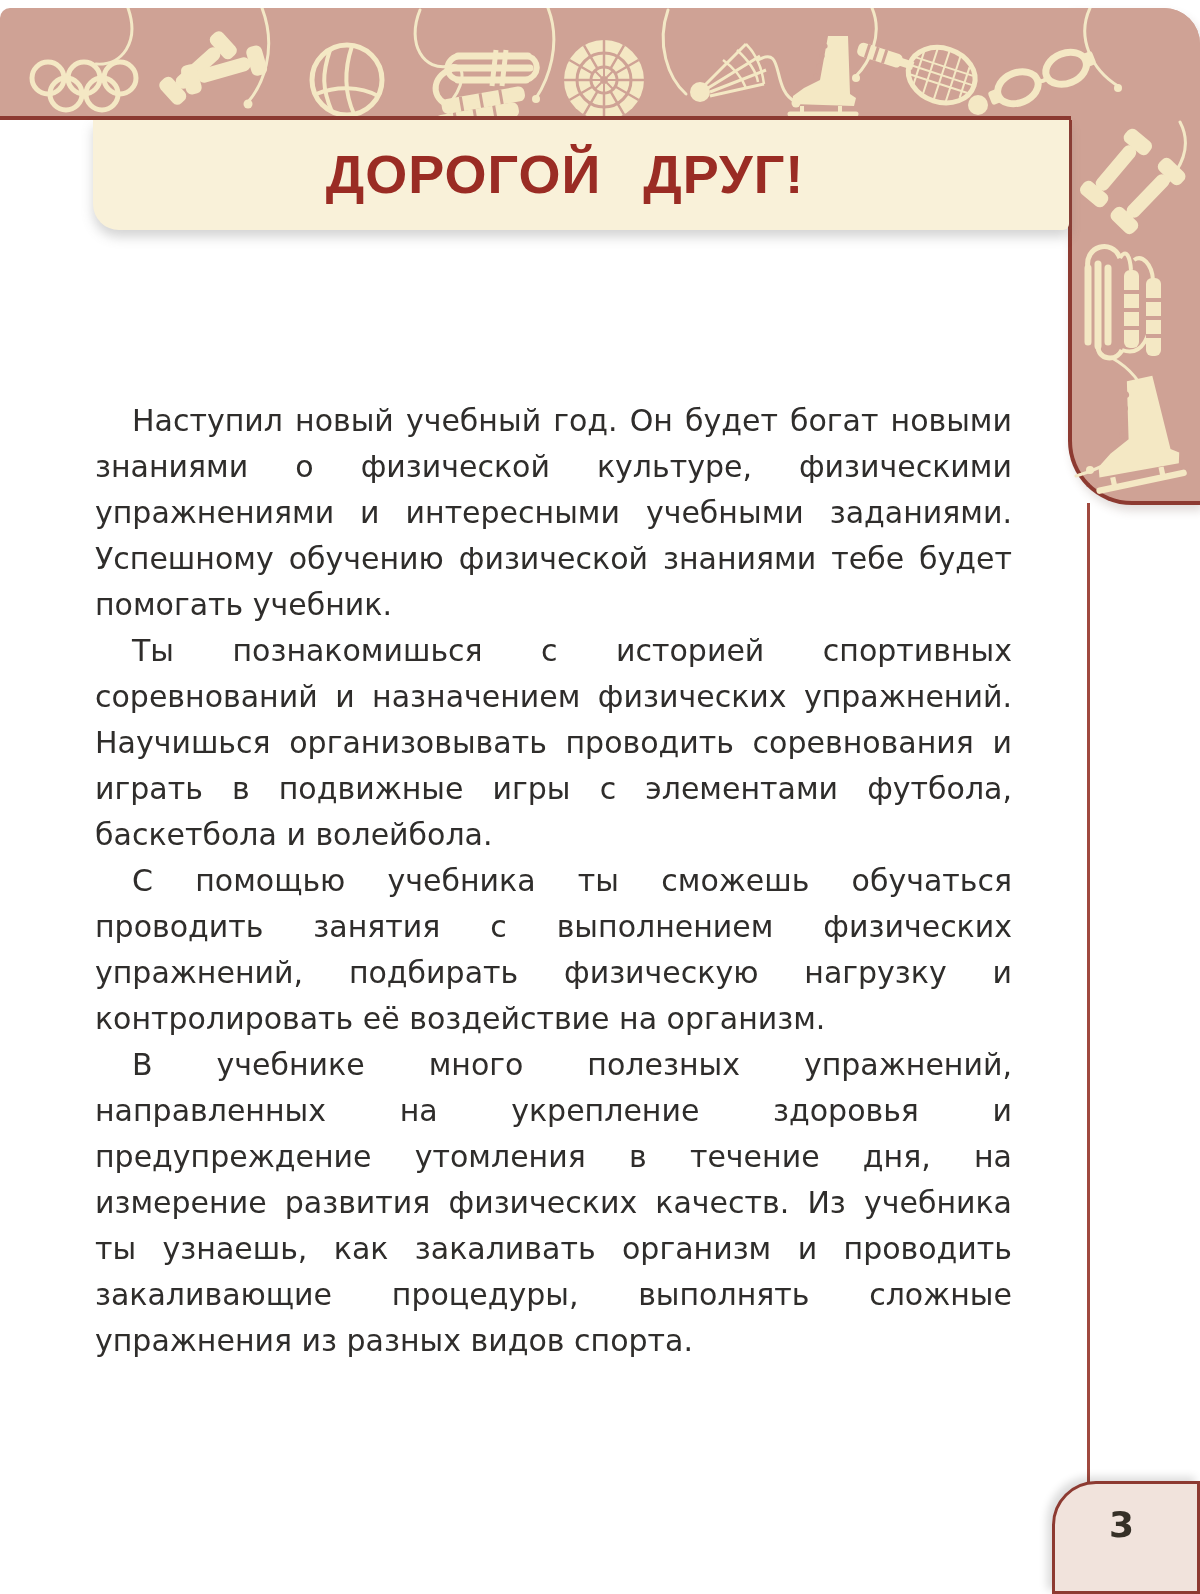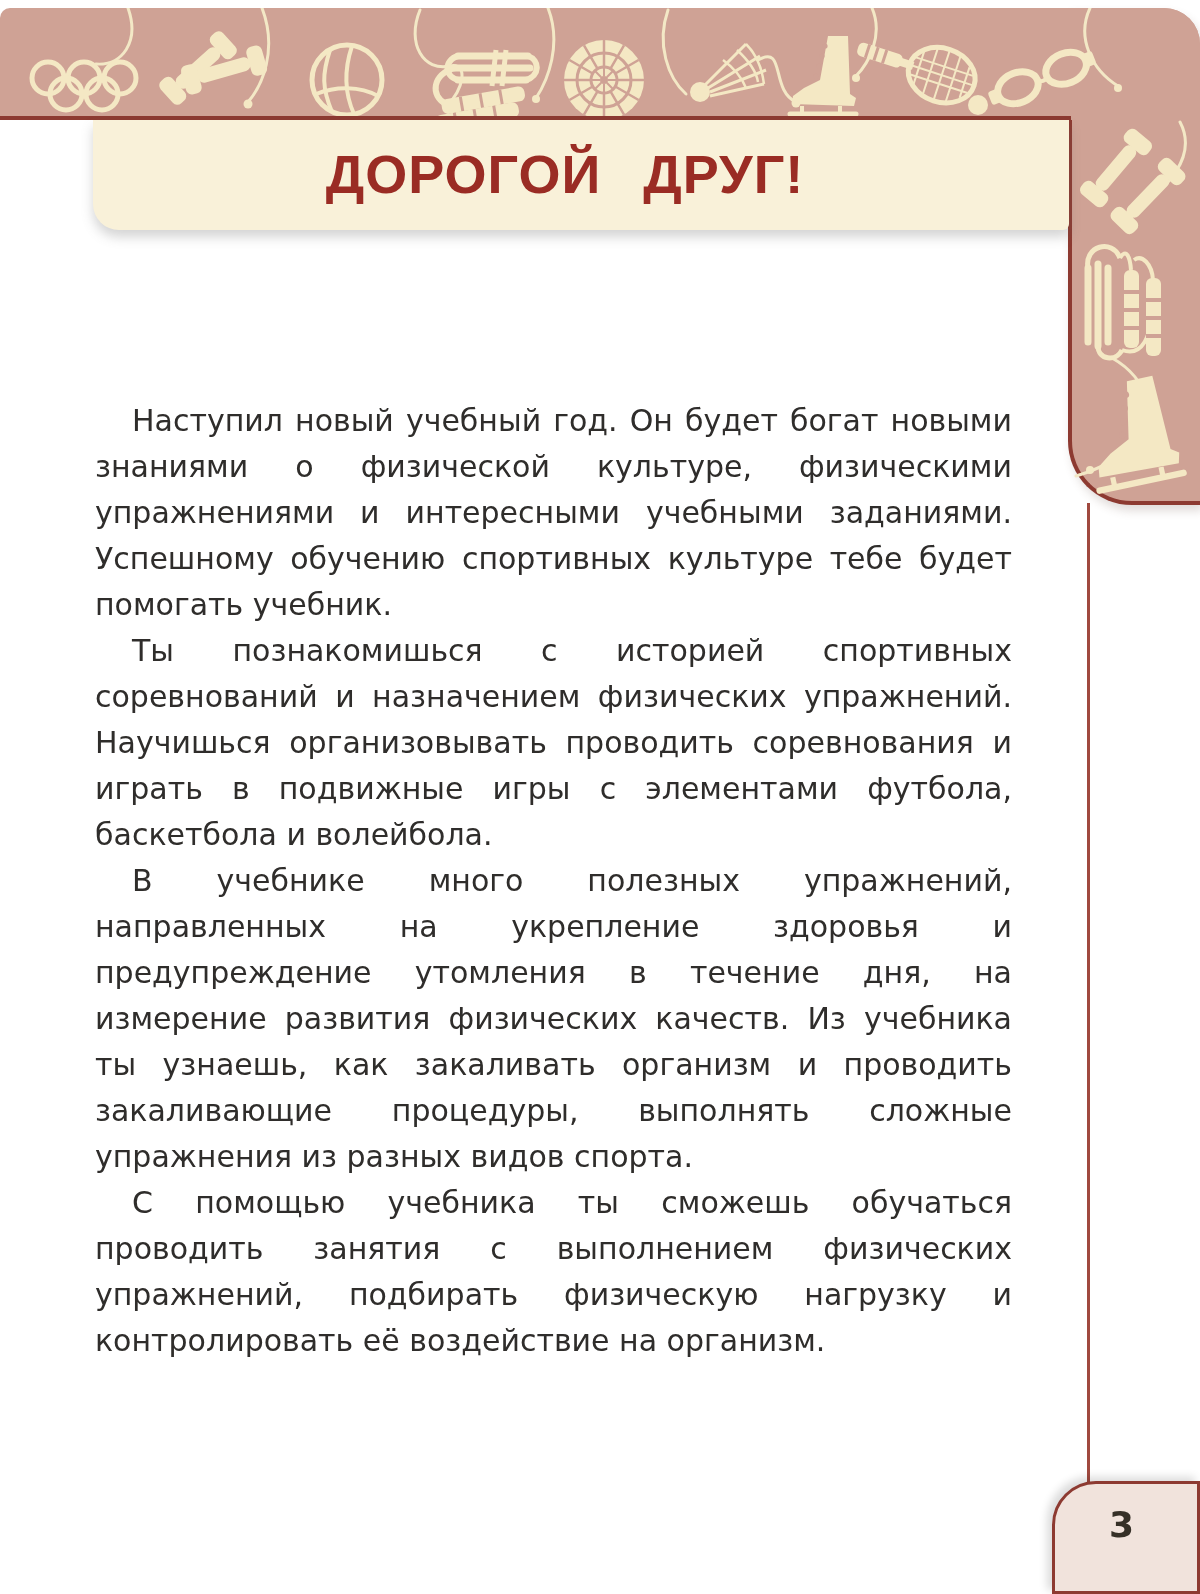--- a/index.html
+++ b/index.html
@@ -206,21 +206,21 @@
   </g>
 </svg>
 
 <div class="title-panel">
   <h1>ДОРОГОЙ ДРУГ!</h1>
 </div>
 
 <div class="vline"></div>
 
 <div class="textblock">
-  <p>Наступил новый учебный год. Он будет богат новыми знаниями о физической культуре, физическими упражнениями и интересными учебными заданиями. Успешному обучению спортивных культуре тебе будет помогать учебник.</p>
+  <p>Наступил новый учебный год. Он будет богат новыми знаниями о физической культуре, физическими упражнениями и интересными учебными заданиями. Успешному обучению физической знаниями тебе будет помогать учебник.</p>
   <p>Ты познакомишься с историей спортивных соревнований и назначением физических упражнений. Научишься организовывать проводить соревнования и играть в подвижные игры с элементами футбола, баскетбола и волейбола.</p>
+  <p>С помощью учебника ты сможешь обучаться проводить занятия с выполнением физических упражнений, подбирать физическую нагрузку и контролировать её воздействие на организм.</p>
   <p>В учебнике много полезных упражнений, направленных на укрепление здоровья и предупреждение утомления в течение дня, на измерение развития физических качеств. Из учебника ты узнаешь, как закаливать организм и проводить закаливающие процедуры, выполнять сложные упражнения из разных видов спорта.</p>
-  <p>С помощью учебника ты сможешь обучаться проводить занятия с выполнением физических упражнений, подбирать физическую нагрузку и контролировать её воздействие на организм.</p>
 </div>
 
 <div class="badge">
   <span>3</span>
 </div>
 
 </body></html>

